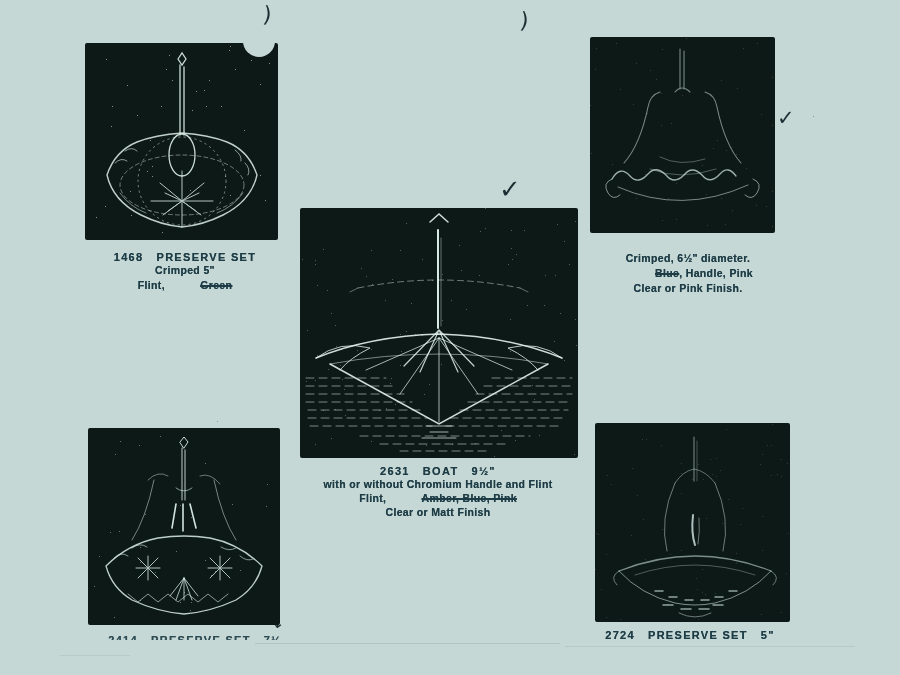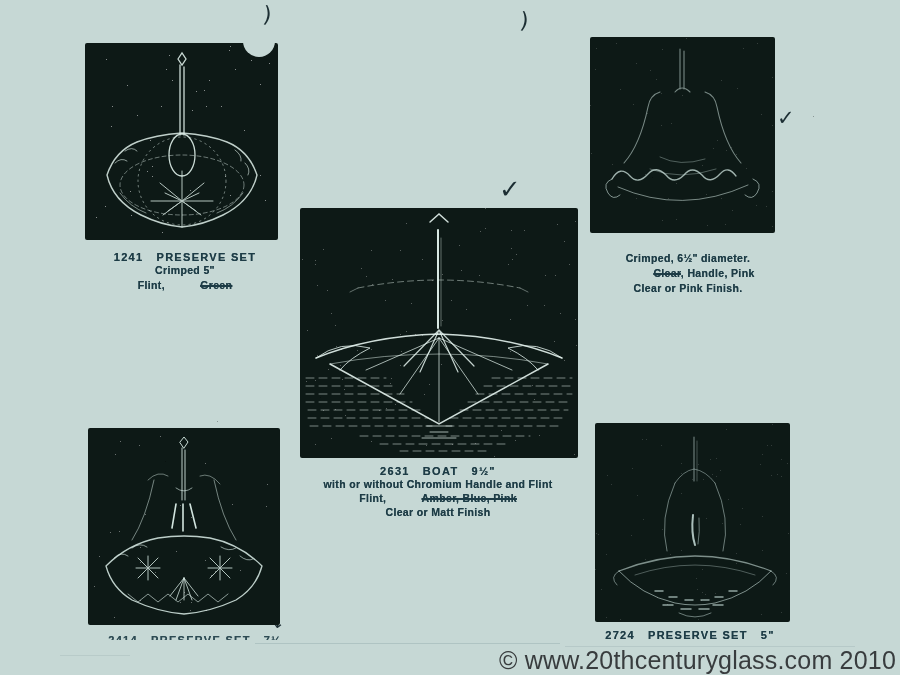--- a/index.html
+++ b/index.html
@@ -211,27 +211,26 @@
       <path d="M24,148 q-10,6 -2,14 M176,148 q10,6 2,14" opacity=".5"></path>
       <g opacity=".7" stroke-width="1.5">
         <path d="M60,168 h8 M74,174 h8 M90,177 h8 M106,177 h8 M120,174 h8 M134,168 h8"></path>
         <path d="M68,182 h10 M86,186 h10 M104,186 h10 M118,182 h10"></path>
       </g>
       <path d="M84,190 q16,8 32,0" opacity=".5"></path>
       <rect width="195" height="199" filter="url(#f5)" opacity=".15" class="pnoise"></rect>
     </svg>
   </div>
 
-  <div class="caption" style="left:85px;top:251px;width:200px;"><div class="cap-header">1241   PRESERVE SET</div><div class="cap-line"><span>Crimped 5"</span></div><div class="cap-line"><span>Flint, </span><span class="strike">Green</span></div></div>
-  <div class="caption" style="left:578px;top:251px;width:220px;"><div class="cap-line"><span>Crimped, 6½" diameter.</span></div><div class="cap-line"><span class="strike">Clear</span><span>, Handle, Pink</span></div><div class="cap-line"><span>Clear or Pink Finish.</span></div></div>
+  <div class="caption" style="left:85px;top:251px;width:200px;"><div class="cap-header">1468   PRESERVE SET</div><div class="cap-line"><span>Crimped 5"</span></div><div class="cap-line"><span>Flint, </span><span class="strike">Green</span></div></div>
+  <div class="caption" style="left:578px;top:251px;width:220px;"><div class="cap-line"><span>Crimped, 6½" diameter.</span></div><div class="cap-line"><span class="strike">Blue</span><span>, Handle, Pink</span></div><div class="cap-line"><span>Clear or Pink Finish.</span></div></div>
   <div class="caption cap3" style="left:288px;top:465px;width:300px;"><div class="cap-header">2631   BOAT   9½"</div><div class="cap-line"><span>with or without Chromium Handle and Flint</span></div><div class="cap-line"><span>Flint, </span><span class="strike">Amber, Blue, Pink</span></div><div class="cap-line"><span>Clear or Matt Finish</span></div></div>
   <div class="caption cap-clipped" style="left:95px;top:634px;width:200px;"><div class="cap-header">2414   PRESERVE SET   7½</div></div>
   <div class="caption" style="left:590px;top:629px;width:200px;"><div class="cap-header">2724   PRESERVE SET   5"</div></div>
 
-  <div id="watermark">© www.20thcenturyglass.com 2010</div>
 
   <svg class="grain" width="900" height="675">
     <filter id="pg" x="0" y="0" width="100%" height="100%">
       <feTurbulence type="fractalNoise" baseFrequency="0.75" numOctaves="2" seed="5" stitchTiles="stitch"></feTurbulence>
       <feColorMatrix type="saturate" values="0"></feColorMatrix>
       <feComponentTransfer>
         <feFuncR type="discrete" tableValues="0 1 1 1 1 1"></feFuncR>
         <feFuncG type="discrete" tableValues="0 1 1 1 1 1"></feFuncG>
         <feFuncB type="discrete" tableValues="0 1 1 1 1 1"></feFuncB>
         <feFuncA type="linear" slope="0" intercept="1"></feFuncA>

